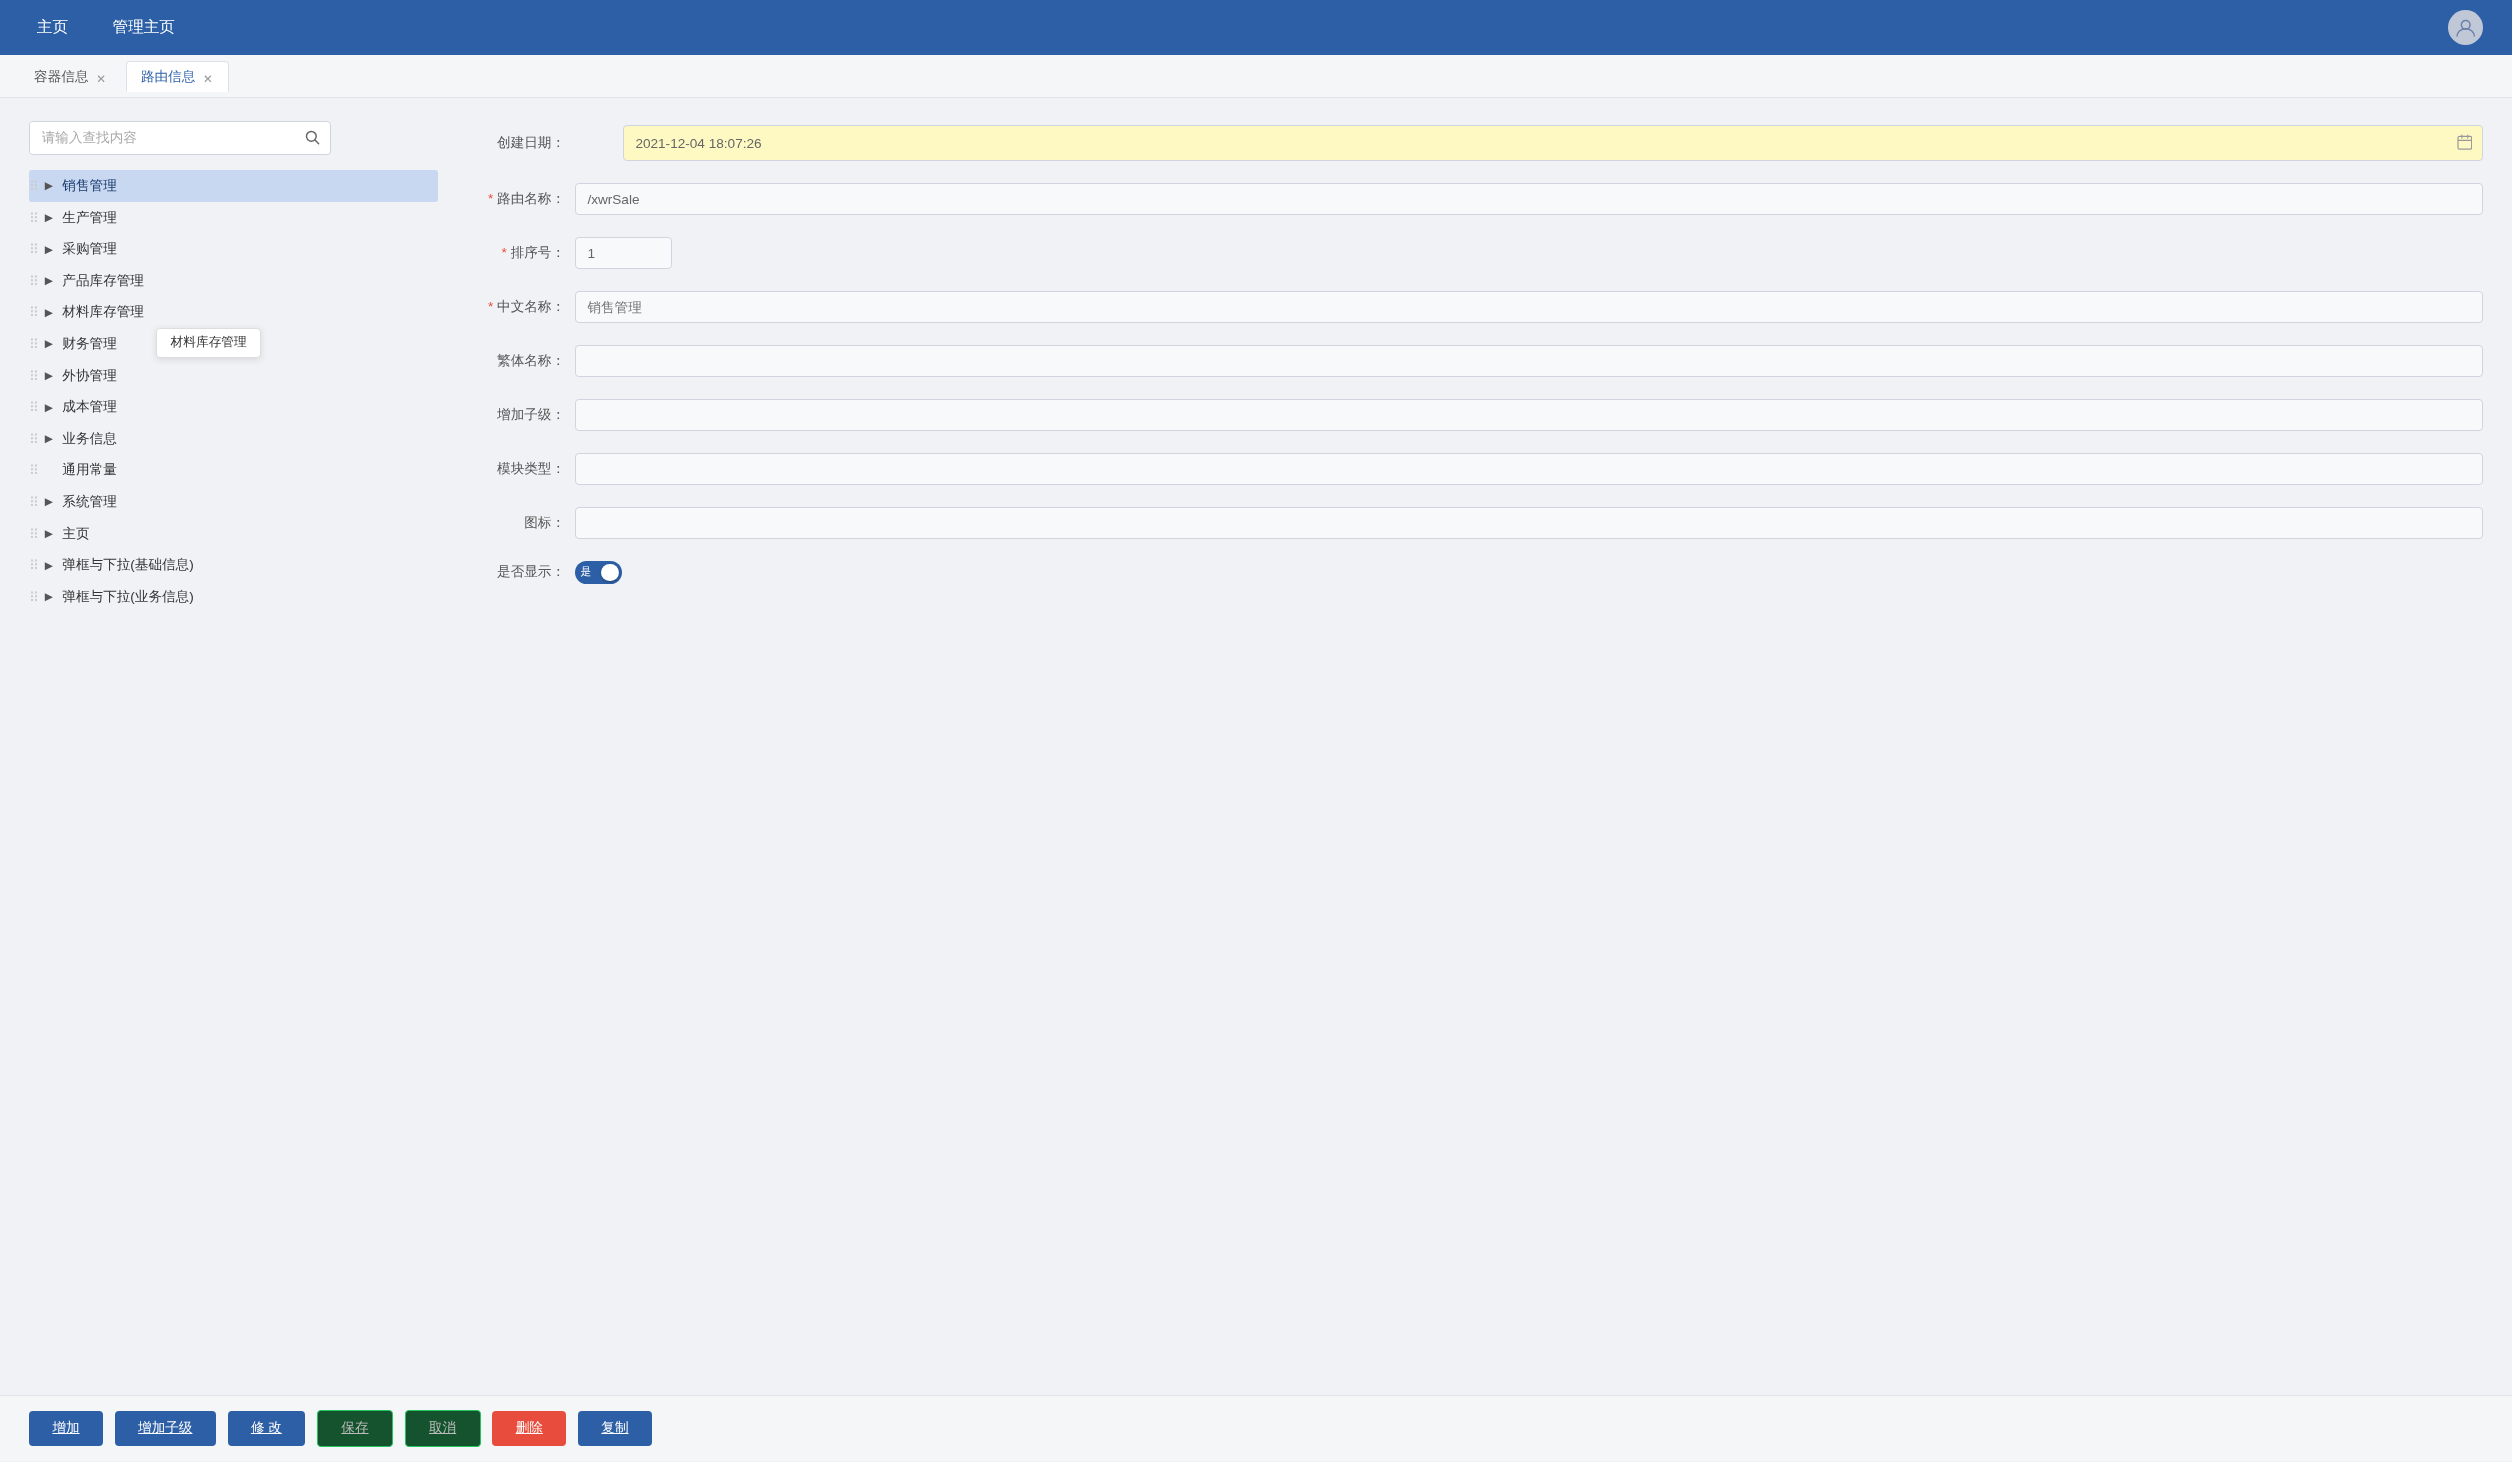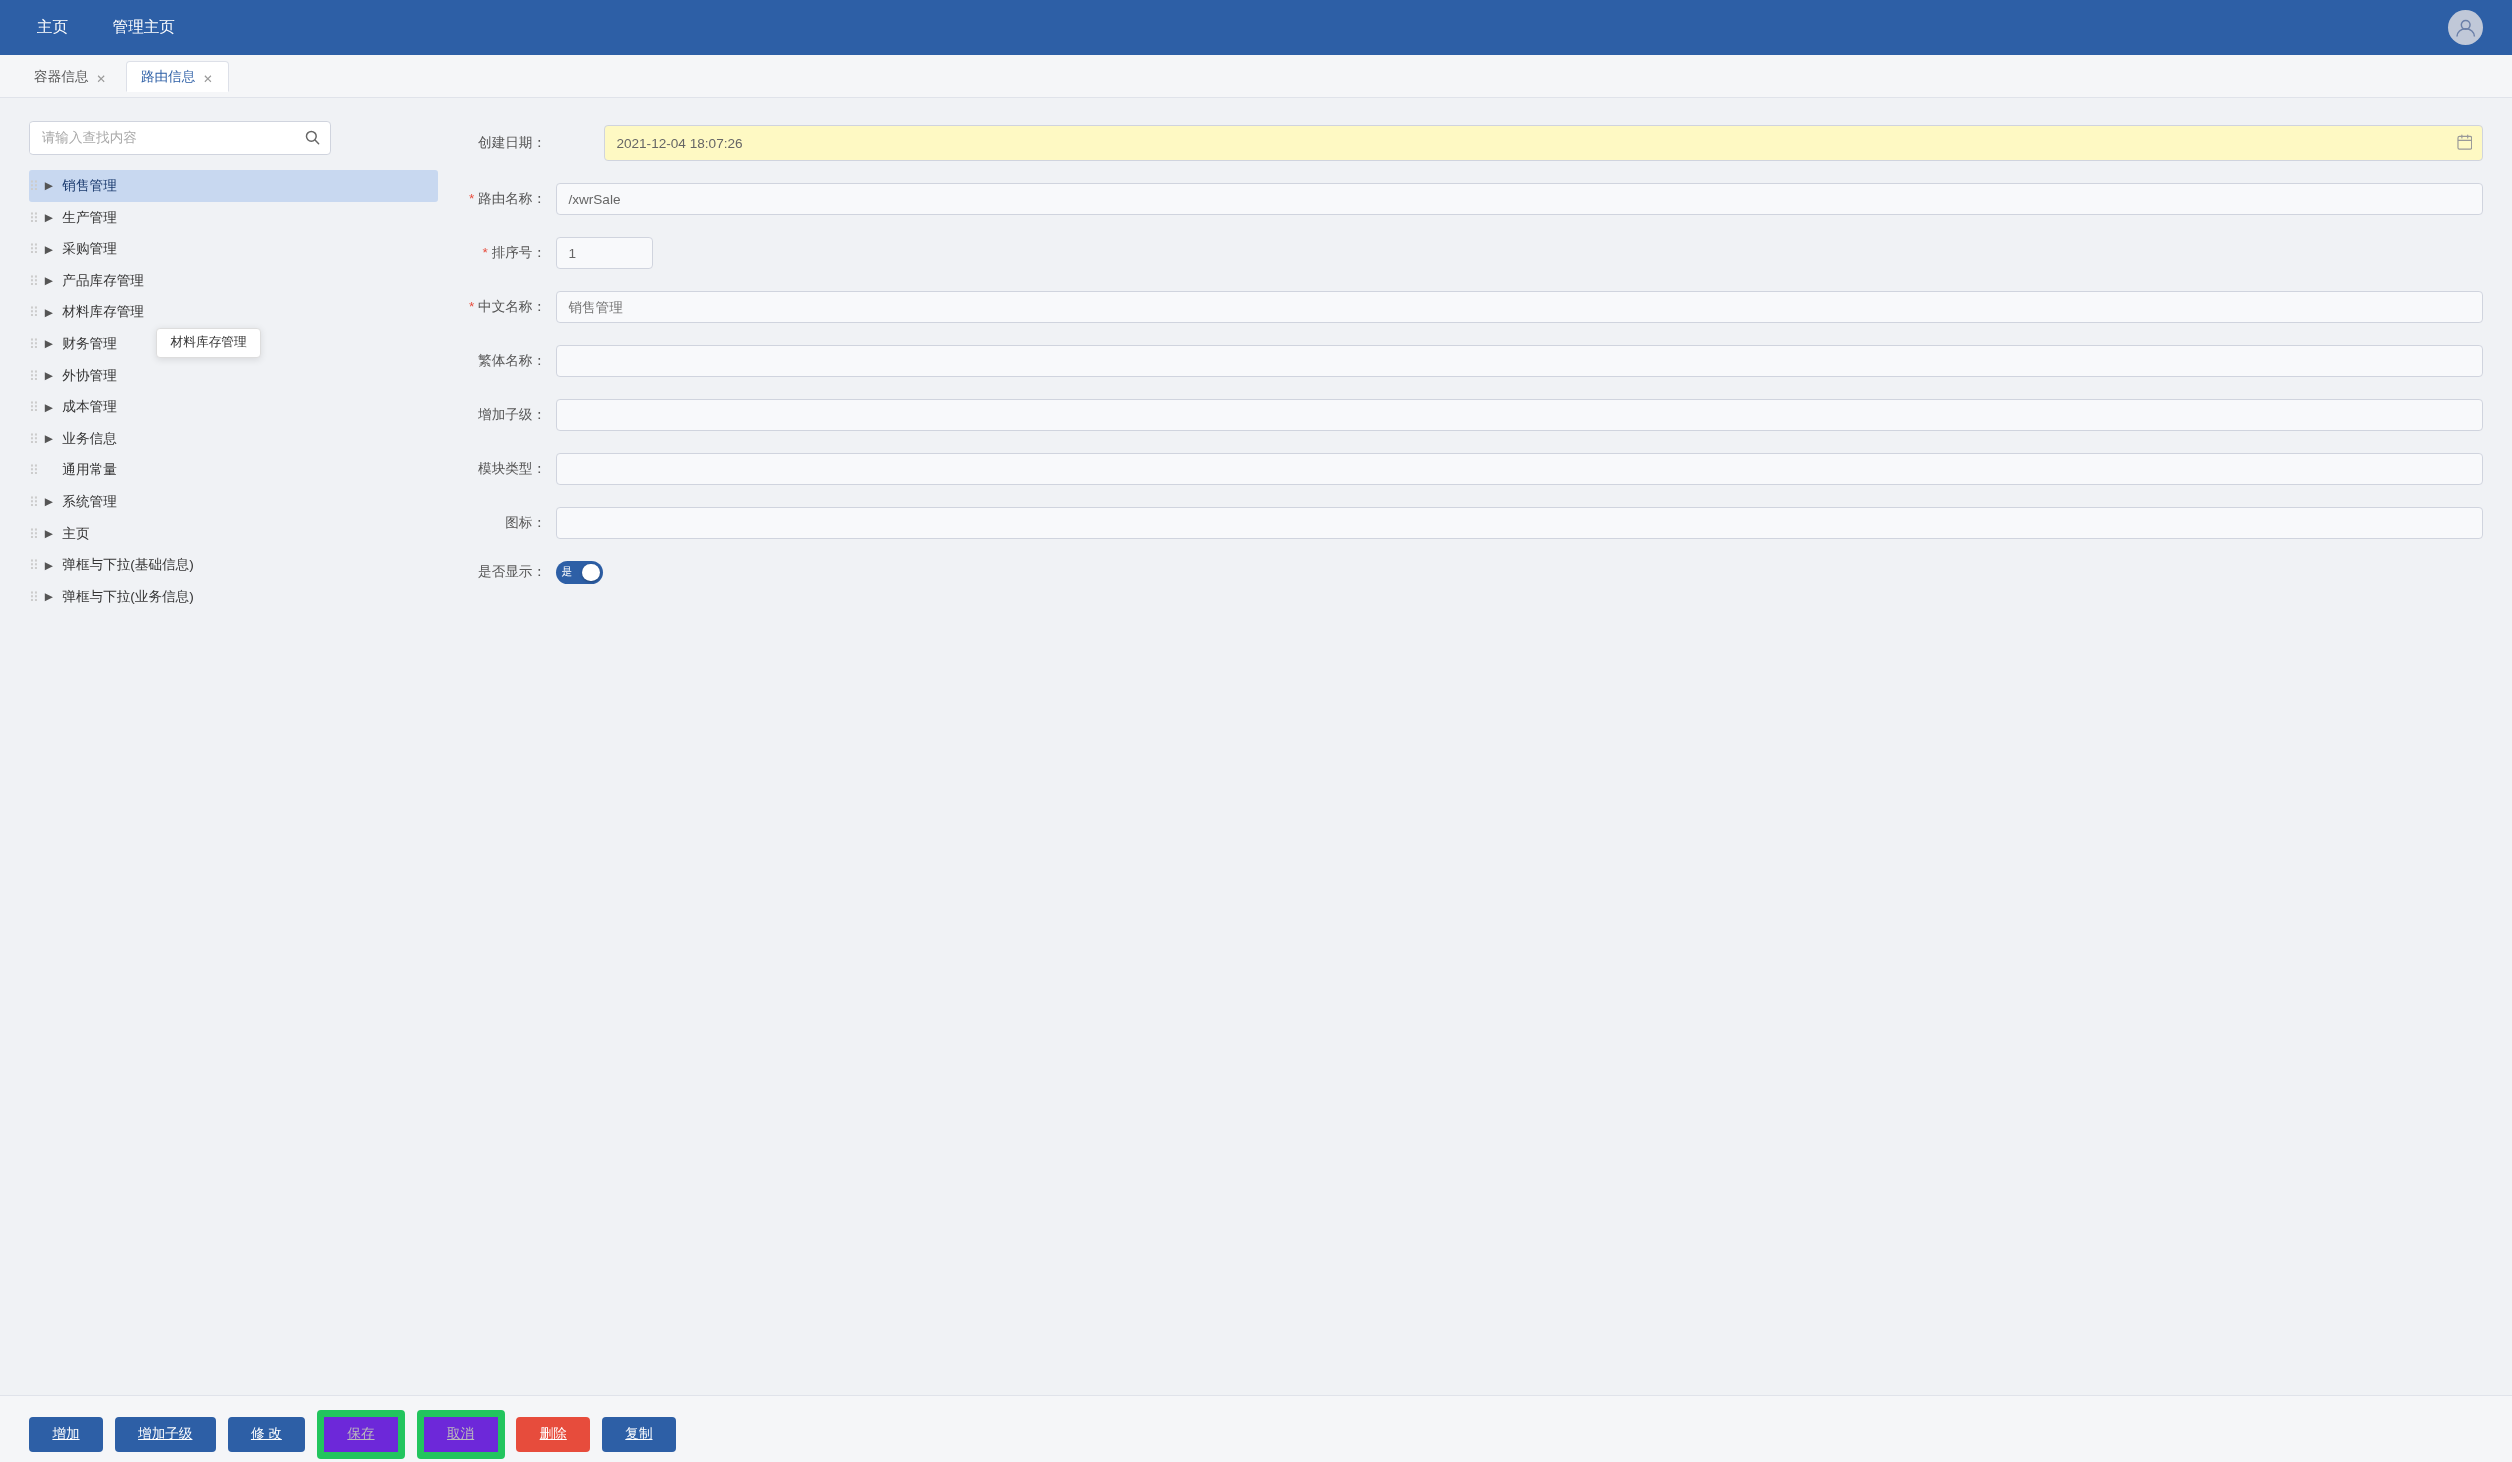--- a/index.html
+++ b/index.html
@@ -71,21 +71,21 @@
 
     
     .main {
       padding: 23.4px 29px;
       min-height: calc(100vh - 97px - 68px);
     }
 
     
     .content-layout {
       display: flex;
-      gap: 20px;
+      gap: 39px;
       align-items: flex-start;
     }
 
     
     .left-panel {
       width: 409px;
       flex-shrink: 0;
     }
 
     .search-bar {
@@ -283,23 +283,23 @@
       font-size: 13.6px;
       cursor: pointer;
       font-family: inherit;
       text-decoration: underline;
     }
     .btn-primary {
       background: #2d5fa6;
       color: #fff;
     }
     .btn-default {
-      background: #6d28d9;
+      background: #14532d;
       color: #555;
-      border: 7px solid #22c55e;
+      border: 1px solid #22c55e;
     }
     .btn-default.disabled {
       color: #bbb;
       cursor: not-allowed;
     }
     .btn-danger {
       background: #e74c3c;
       color: #fff;
     }
   </style>

